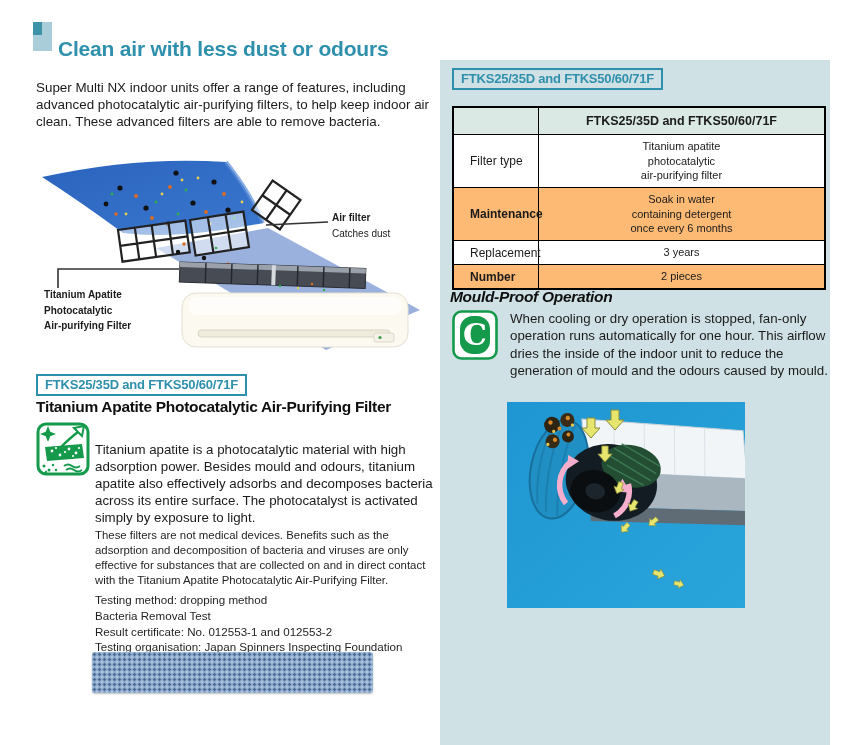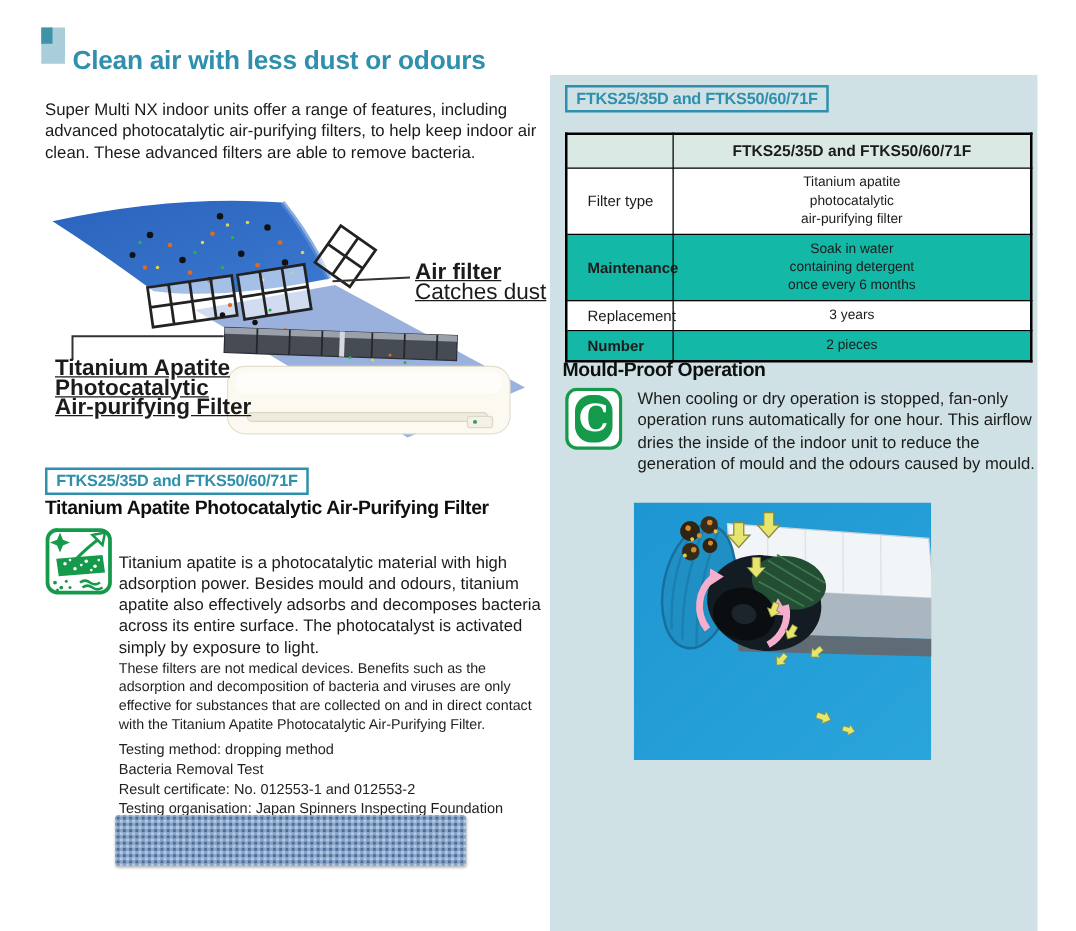--- a/index.html
+++ b/index.html
@@ -9,21 +9,21 @@
 
   
   .bullet{position:absolute;left:33px;top:22px;width:19px;height:29px;background:#a9cdd9;}
   .bullet-dark{position:absolute;left:0;top:0;width:9px;height:13px;background:#3e93a8;}
   .page-title{position:absolute;left:58px;top:23px;font-size:21px;font-weight:bold;
               color:#2e90ac;letter-spacing:-0.2px;}
 
   .intro{position:absolute;left:36px;top:66px;width:400px;font-size:13.4px;line-height:1.27;}
 
   
-  .lbl{position:absolute;font-size:18px;line-height:15.5px;text-decoration:underline;}
+  .lbl{position:absolute;font-size:10px;line-height:15.5px;}
   .lbl b{font-weight:bold;}
 
   
   .badge{position:absolute;display:inline-block;border:2px solid #2e90ac;color:#2e90ac;
          font-weight:bold;font-size:13px;letter-spacing:-0.2px;padding:1px 7px 2px 7px;
          white-space:nowrap;}
 
   .section-heading{position:absolute;font-size:15.5px;font-weight:bold;color:#0f0f0f;
                    letter-spacing:-0.3px;white-space:nowrap;}
 
@@ -45,26 +45,26 @@
 
   
   .spec-table{position:absolute;left:12px;top:46px;width:374px;border-collapse:collapse;
               border:2px solid #000;table-layout:fixed;}
   .spec-table td,.spec-table th{border:1px solid #000;vertical-align:middle;}
   .spec-table .tlabel{width:66px;font-size:12px;text-align:left;padding:2px 2px 2px 16px;font-weight:normal;}
   .spec-table .tval{font-size:11px;text-align:center;line-height:1.32;white-space:pre-line;padding:2px 4px;}
   .spec-table .thead td{background:#dbe9e5;height:22px;}
   .spec-table .thead .tval{font-size:12.5px;font-weight:bold;white-space:nowrap;}
   .row-white td{background:#fff;}
-  .row-blue td{background:#14b8a6;}
+  .row-blue td{background:#fdba74;}
   .row-blue .tlabel{font-weight:bold;margin-top:32px;}
   .row-tall td{height:48px;}
   .row-short td{height:19px;}
 
-  .mould-heading{left:10px;top:228px;}
+  .mould-heading{left:10px;top:228px;font-style:italic;}
   .mould-body{position:absolute;left:70px;top:250px;width:320px;font-size:13.3px;line-height:1.3;}
 
   .photo-wrap{position:absolute;left:67px;top:342px;width:238px;height:206px;}
 </style>
 </head>
 <body>
 
 <div id="canvas">
 
   <div class="bullet">

